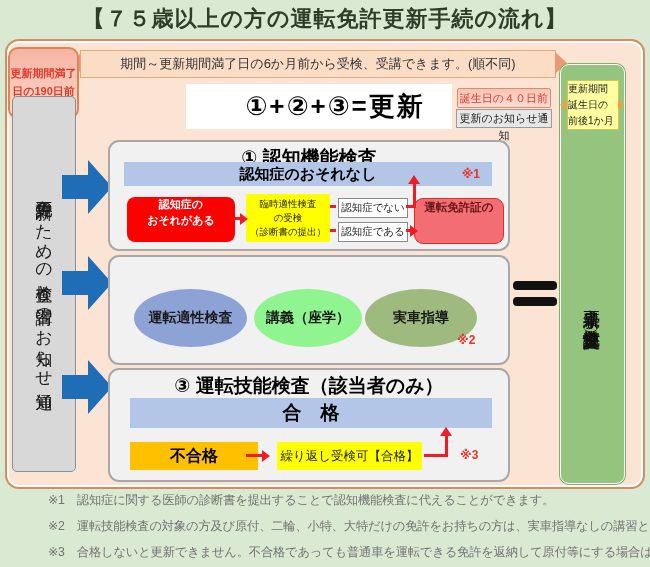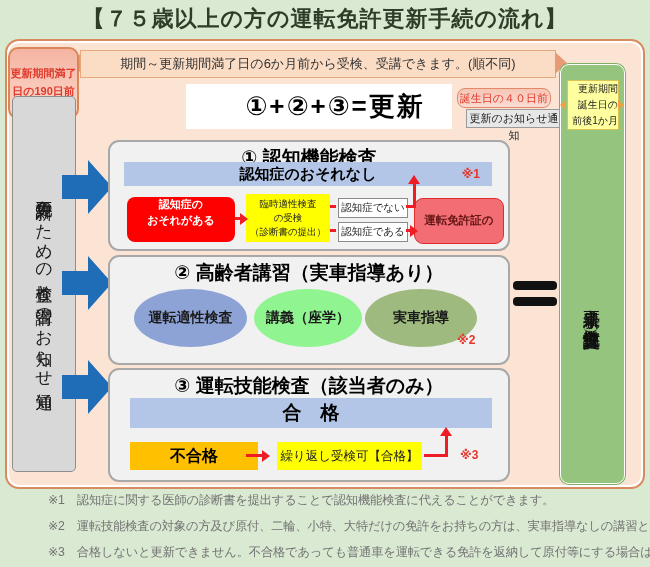--- a/index.html
+++ b/index.html
@@ -65,43 +65,43 @@
   
   #equation{
     left:186px;top:84px;width:234px;height:45px;background:#ffffff;
     display:flex;align-items:center;justify-content:center;
     font-size:26px;font-weight:bold;letter-spacing:2px;color:#000;padding-left:32px;
   }
   
   #badge-birthday{
     left:457px;top:88px;width:92px;height:18px;
     background:linear-gradient(180deg,#f6c6b6,#fadcd2);
-    border:1px solid #e08a6a;border-radius:8px;
+    border:1px solid #e08a6a;border-radius:2px;
     color:#e03a2d;font-size:11px;text-align:center;line-height:18px;
   }
   #badge-notice{
-    left:466px;top:109px;width:94px;height:17px;
+    left:456px;top:109px;width:94px;height:17px;
     background:#e8e7e7;border:1px solid #9a9a9a;
     color:#222;font-size:11px;text-align:center;line-height:17px;
   }
   
   #green-bar{
     left:560px;top:64px;width:63px;height:418px;
     background:#94c47d;border:1px solid #ffffff;border-radius:9px;
     box-shadow:0 0 0 1px #7fae68;
   }
   #green-bar-label{
     left:560px;top:140px;width:63px;height:335px;
     display:flex;align-items:center;justify-content:center;
   }
   #green-bar-label span{writing-mode:vertical-rl;font-size:17px;color:#111;}
   #yellow-note{
     left:567px;top:80px;width:50px;height:48px;
     background:#ffffa0;border:1px solid #d8c455;
-    font-size:10px;color:#222;text-align:right;line-height:1.6;
+    font-size:10px;color:#222;text-align:left;line-height:1.6;
     display:flex;flex-direction:column;justify-content:center;
   }
   .note-tri-l{left:560px;top:100px;width:0;height:0;
     border-top:5px solid transparent;border-bottom:5px solid transparent;
     border-right:6px solid #f0a03c;}
   .note-tri-r{left:618px;top:100px;width:0;height:0;
     border-top:5px solid transparent;border-bottom:5px solid transparent;
     border-left:6px solid #f0a03c;}
   
   .section{
@@ -140,21 +140,21 @@
     position:absolute;left:228px;width:68px;height:18px;background:#ffffff;
     border:1px solid #8a8a8a;font-size:10.5px;color:#222;
     text-align:center;line-height:17px;
   }
   #s1-white-no{top:56px;}
   #s1-white-yes{top:80px;}
   #s1-pink{
     left:304px;top:56px;width:88px;height:44px;background:#f26e74;
     border:1px solid #e02b2b;border-radius:9px;
     color:#641414;font-size:11.5px;font-weight:bold;text-align:center;
-    display:flex;flex-direction:column;justify-content:center;line-height:1.5;
+    display:flex;justify-content:center;line-height:1.5;
   }
   
   .ellipse{
     position:absolute;top:32px;height:58px;border-radius:50%;
     display:flex;align-items:center;justify-content:center;
     font-size:14px;font-weight:bold;color:#1a1a1a;
   }
   #s2-e1{left:24px;width:113px;background:#8da3d6;}
   #s2-e2{left:144px;width:108px;background:#90f590;}
   #s2-e3{left:255px;width:112px;background:#9eba7e;}
@@ -255,21 +255,20 @@
   <div class="rbar" style="left:220px;top:63px;width:6px;height:3px;"></div>
   <div class="rbar" style="left:220px;top:87px;width:6px;height:3px;"></div>
   <div class="rbar" style="left:296px;top:63px;width:10px;height:3px;"></div>
   <div class="rbar" style="left:303px;top:42px;width:3px;height:24px;"></div>
   <div class="head-u" style="left:298px;top:33px;"></div>
   <div class="rbar" style="left:296px;top:87px;width:6px;height:3px;"></div>
   <div class="head-r" style="left:300px;top:83px;"></div>
 </div>
 
 <div class="abs section" id="section2">
-  <div class="section-heading">② 高齢者講習（実車指導あり）</div>
   <div class="ellipse" id="s2-e1">運転適性検査</div>
   <div class="ellipse" id="s2-e2">講義（座学）</div>
   <div class="ellipse" id="s2-e3">実車指導</div>
   <div class="ref-mark" id="s2-ref">※2</div>
 </div>
 
 <div class="abs section" id="section3">
   <div class="section-heading">③ 運転技能検査（該当者のみ）</div>
   <div class="pass-bar" id="s3-pass">合　格</div>
   <div class="abs" id="s3-fail">不合格</div>

